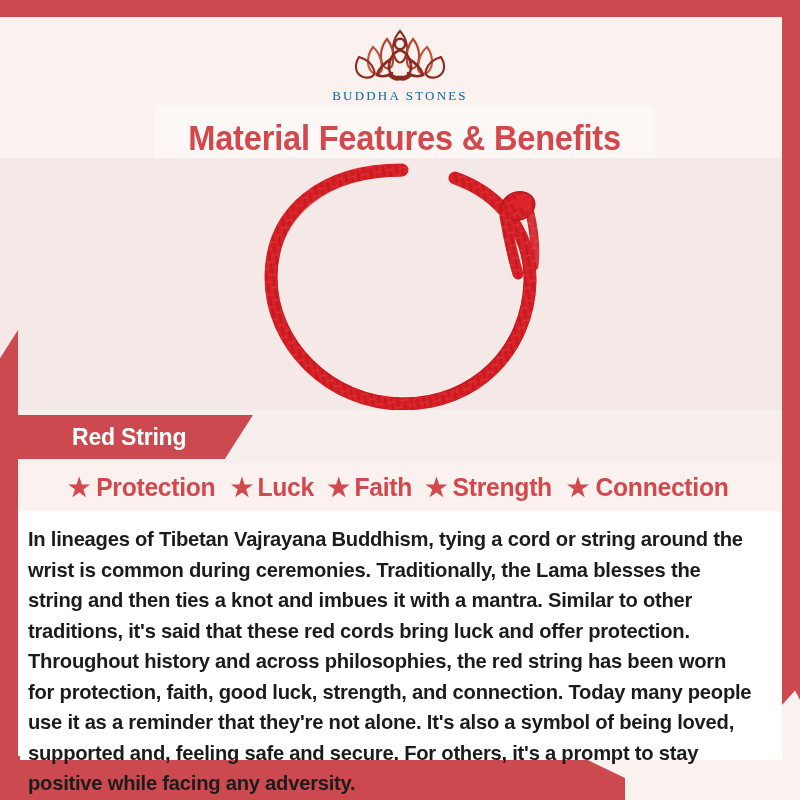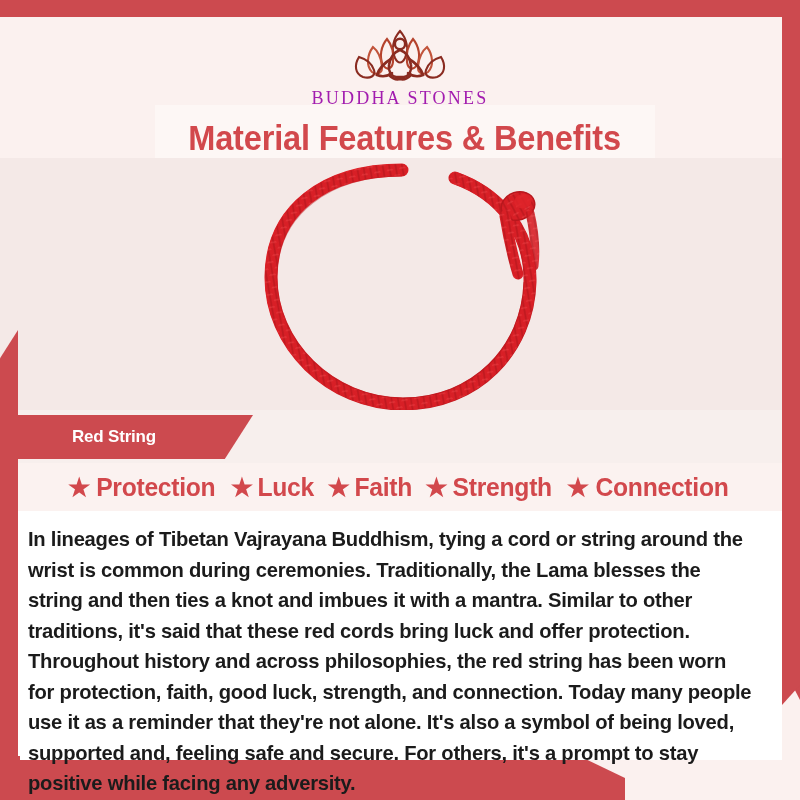--- a/index.html
+++ b/index.html
@@ -78,23 +78,23 @@
     left: 50%;
     top: 2px;
     transform: translateX(-50%);
     width: 200px;
     text-align: center;
   }
   .logo svg { display: block; margin: 0 auto; }
   .logo-wordmark {
     margin-top: 1px;
     font-family: "Liberation Serif", serif;
-    font-size: 18px;
+    font-size: 13px;
     letter-spacing: 2.2px;
-    color: #a21caf;
+    color: #0369a1;
     font-weight: 400;
   }
 
   
   .title-band {
     position: absolute;
     left: 155px; top: 105px;
     width: 500px; height: 53px;
     background: #fdf7f5;
     z-index: 3;
@@ -133,21 +133,21 @@
     left: 18px; top: 415px;
     width: 235px; height: 44px;
     background: #cc4a4f;
     z-index: 5;
     clip-path: polygon(0 0, 100% 0, 88% 100%, 0 100%);
     display: flex;
     align-items: center;
   }
   .ribbon-text {
     color: #ffffff;
-    font-size: 17px;
+    font-size: 23px;
     font-weight: 700;
     padding-left: 54px;
     letter-spacing: -0.2px;
     white-space: nowrap;
   }
   .ribbon-strip-bg {
     position: absolute;
     left: 0; top: 410px;
     width: 800px; height: 55px;
     background: #f7efed;

